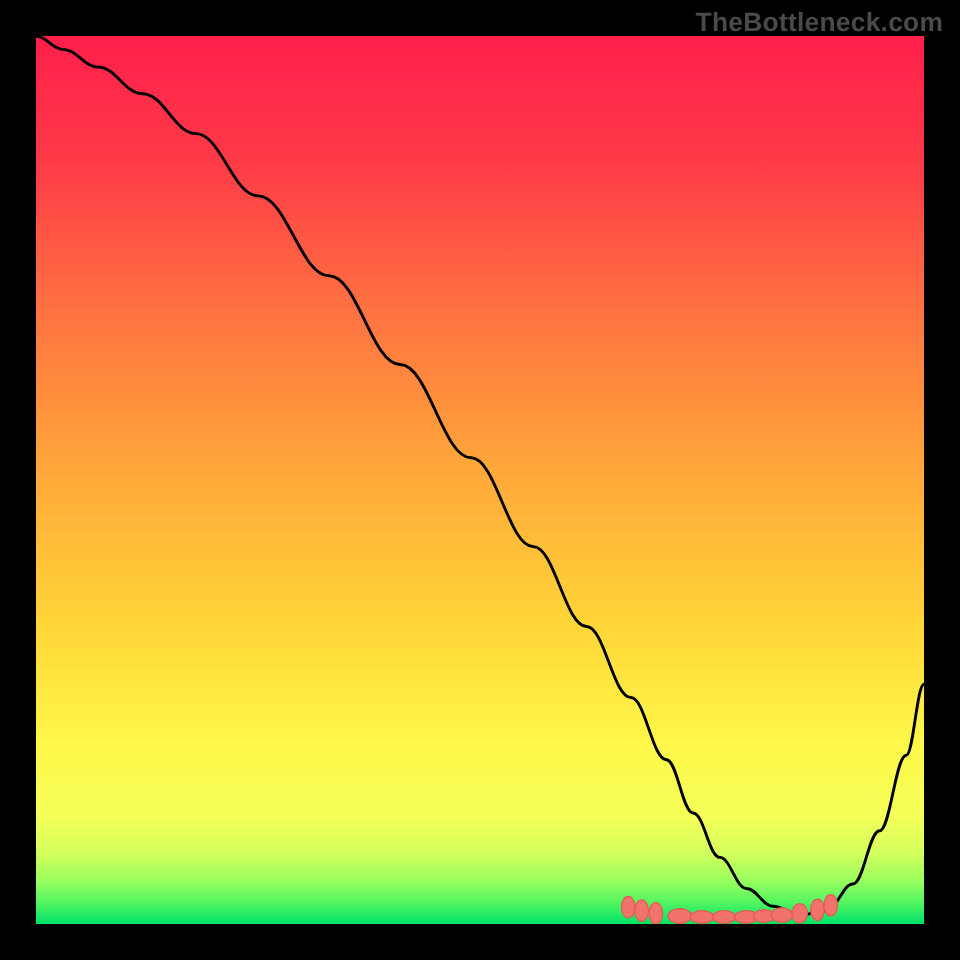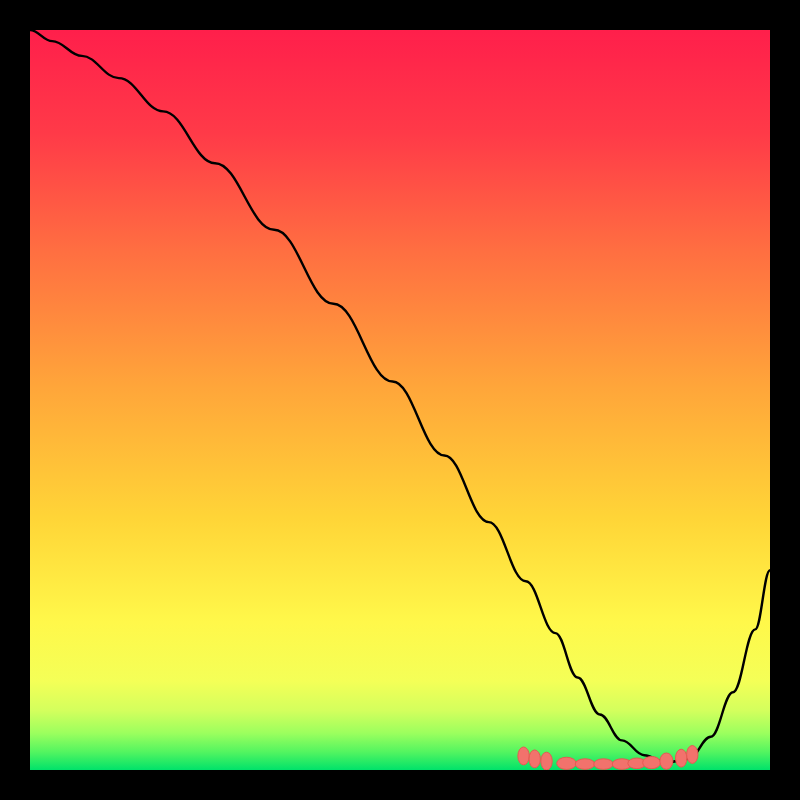--- a/index.html
+++ b/index.html
@@ -39,20 +39,21 @@
   .plot svg {
     display: block;
     width: 740px;
     height: 740px;
   }
 </style>
 </head>
 <body>
 
 <div class="frame">
+  <div class="watermark">TheBottleneck.com</div>
 
   <div class="plot">
     <svg viewBox="0 0 740 740" preserveAspectRatio="none">
       <defs>
         <linearGradient id="bg-grad" x1="0" y1="0" x2="0" y2="1">
           <stop id="g-stop-0" offset="0%" stop-color="#ff1f4b"></stop>
           <stop offset="14%" stop-color="#ff3a48"></stop>
           <stop offset="30%" stop-color="#ff6f41"></stop>
           <stop offset="48%" stop-color="#ffa53a"></stop>
           <stop offset="66%" stop-color="#ffd537"></stop>

